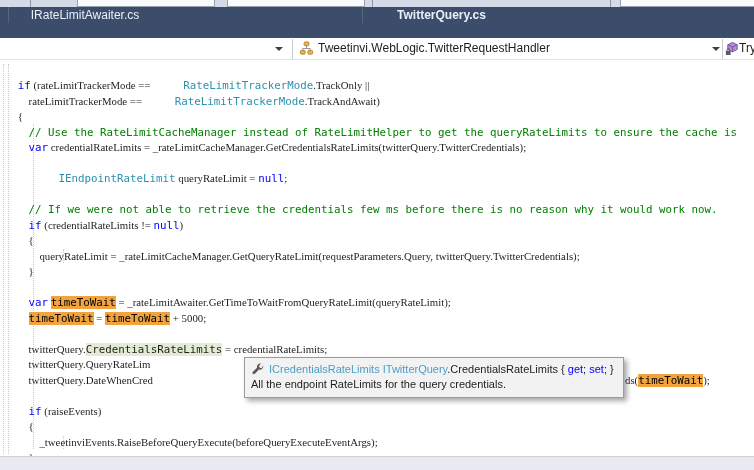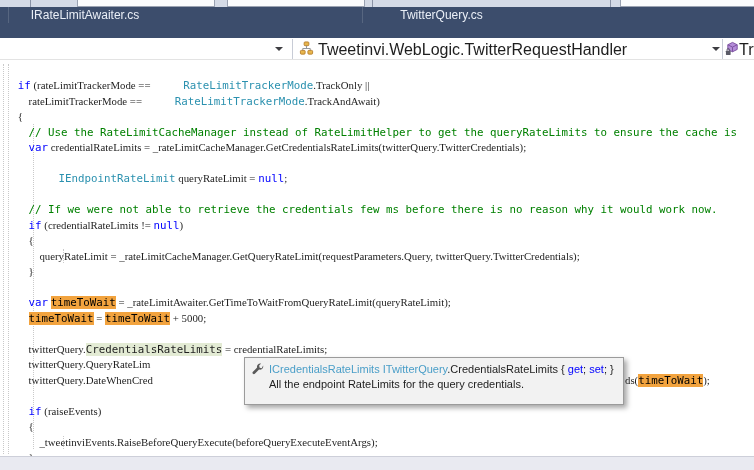--- a/index.html
+++ b/index.html
@@ -15,21 +15,21 @@
   #tab-bar{position:absolute;left:0;top:7px;width:754px;height:31px;background:#3C4D6C;
            display:flex;padding-left:8px;box-sizing:border-box;}
   .tab{height:16px;display:flex;align-items:center;justify-content:center;gap:6px;
        font-size:12px;color:#EAEFF7;white-space:nowrap;box-sizing:border-box;cursor:default;padding-left:28px;}
   .tab.inactive{border-left:1px solid rgba(255,255,255,0.14);}
   .tab.active{background:#F8EC9F;color:#1E1E1E;border-top:2px solid #FCF4B4;border-left:none;}
   .tab .ticon{width:14px;height:14px;display:inline-block;}
 
   
   #nav-bar{position:absolute;left:0;top:38px;width:754px;height:22px;background:#FFFFFF;
-           border-bottom:1px solid #E3E3E3;box-sizing:border-box;font-size:16px;color:#1E1E1E;}
+           border-bottom:1px solid #E3E3E3;box-sizing:border-box;font-size:12px;color:#1E1E1E;}
   .nav-sep{position:absolute;top:1px;width:1px;height:20px;background:#C8CCD6;}
   .nav-arrow{position:absolute;top:9px;width:0;height:0;border-left:4px solid transparent;
              border-right:4px solid transparent;border-top:4px solid #3E3E42;}
   .nav-text{position:absolute;top:3px;white-space:nowrap;}
   .nav-icon{position:absolute;top:3px;width:15px;height:15px;}
 
   
   #editor{position:absolute;left:0;top:60px;width:754px;height:396px;background:#fff;overflow:hidden;}
   .guide{position:absolute;width:0;border-left:1px dotted #C9C9C9;}
   #code{position:absolute;left:7px;top:18px;right:0;font-family:"DejaVu Sans Mono",monospace;
@@ -39,25 +39,25 @@
   .t{color:#2B91AF;padding-left:30px;}
   .c{color:#008000;}
   .p{color:#1E1E1E;font-family:Liberation Serif, serif;}
   .ho{background:#F2A33E;color:#000;}
   .hg{background:#E3EBD4;margin-top:12px;}
   .tail{position:absolute;left:618px;top:0;text-align:right;}
 
   
   #tooltip{position:absolute;left:244px;top:297px;width:380px;background:#F2F2F2;
            border:1px solid #9B9B9B;box-shadow:3px 3px 5px rgba(0,0,0,0.35);
-           font-size:11px;color:#1E1E1E;padding:4px 8px 14px 6px;box-sizing:border-box;z-index:5;}
+           font-size:11px;color:#1E1E1E;padding:4px 8px 7px 6px;box-sizing:border-box;z-index:5;}
   #tooltip .row1{display:flex;align-items:center;gap:4px;white-space:nowrap;overflow:hidden;}
   #tooltip .tt-type{color:#4A9EC8;}
   #tooltip .tt-kw{color:#0000FF;}
-  #tooltip .row2{margin-top:2px;margin-left:18px;white-space:nowrap;}
+  #tooltip .row2{margin-top:2px;white-space:nowrap;}
 
   
   #bottom-strip{position:absolute;left:0;top:456px;width:754px;height:14px;
                 background:#E9EAF1;border-top:1px solid #CDCFD9;box-sizing:border-box;}
 </style>
 </head>
 <body>
 
 <div id="root">
 
@@ -74,21 +74,21 @@
       <div class="tab inactive" style="width: 125px;">
         <span>IRateLimitAwaiter.cs</span>
       </div>
       <div class="tab active" style="width: 229px; margin-top: 36px;">
         <span>TwitterRequestHandler.cs*</span>
         <svg viewBox="0 0 16 16" class="ticon">
           <path d="M1.5 8 H5 M5.5 4.5 V11.5 M5.5 4.5 H10 L12.5 6 V10 L10 11.5 H5.5 M12.5 8 H14.5" fill="none" stroke="#44536B" stroke-width="1.2"></path>
         </svg>
         <span style="color: rgb(68, 83, 107); font-size: 13px; line-height: 13px;">✕</span>
       </div>
-      <div class="tab inactive" style="width: 130px;">
+      <div class="tab inactive" style="width: 130px; font-weight: bold;">
         <span>TwitterQuery.cs</span>
       </div>
     </div>
 
   <div id="nav-bar">
     <div style="position:absolute;left:0;top:0;width:292px;height:22px;">
       <span class="nav-arrow" style="left:275px"></span>
     </div>
     <div class="nav-sep" style="left:292px"></div>
     <div style="position:absolute;left:293px;top:0;width:429px;height:22px;">

